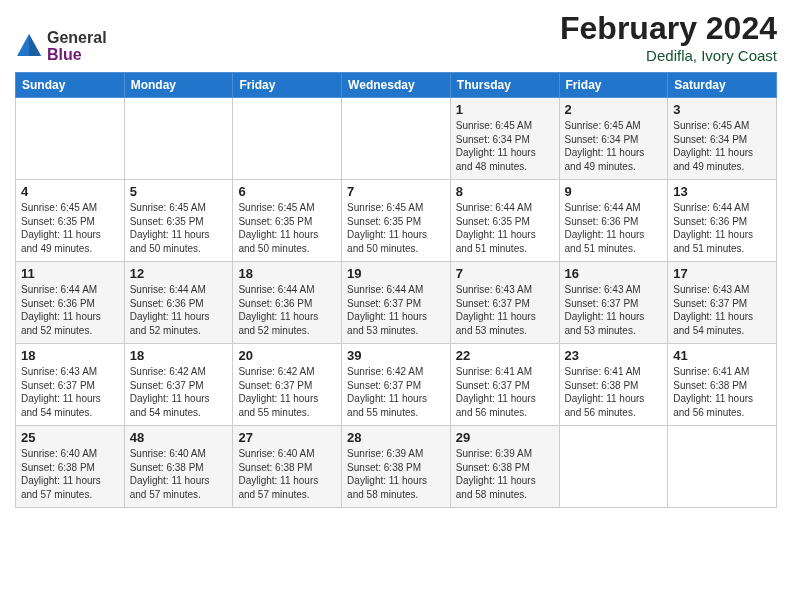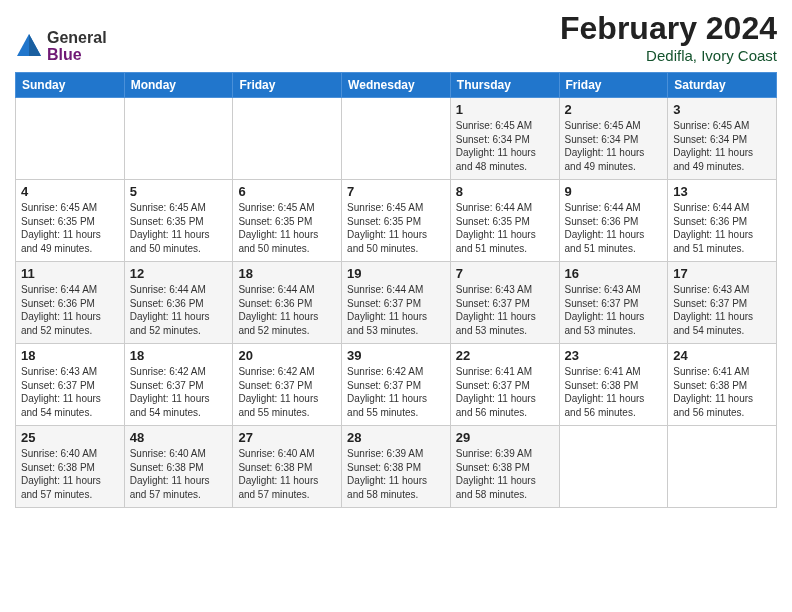--- a/index.html
+++ b/index.html
@@ -307,21 +307,21 @@
 and 56 minutes.</div>
           </td>
           <td>
             <span class="day-num">23</span>
             <div class="cell-info" style="white-space: pre-line;">Sunrise: 6:41 AM
 Sunset: 6:38 PM
 Daylight: 11 hours
 and 56 minutes.</div>
           </td>
           <td>
-            <span class="day-num">24</span>
+            <span class="day-num">41</span>
             <div class="cell-info" style="white-space: pre-line;">Sunrise: 6:41 AM
 Sunset: 6:38 PM
 Daylight: 11 hours
 and 56 minutes.</div>
           </td>
         </tr>
         <tr>
           <td>
             <span class="day-num">25</span>
             <div class="cell-info" style="white-space: pre-line;">Sunrise: 6:40 AM

